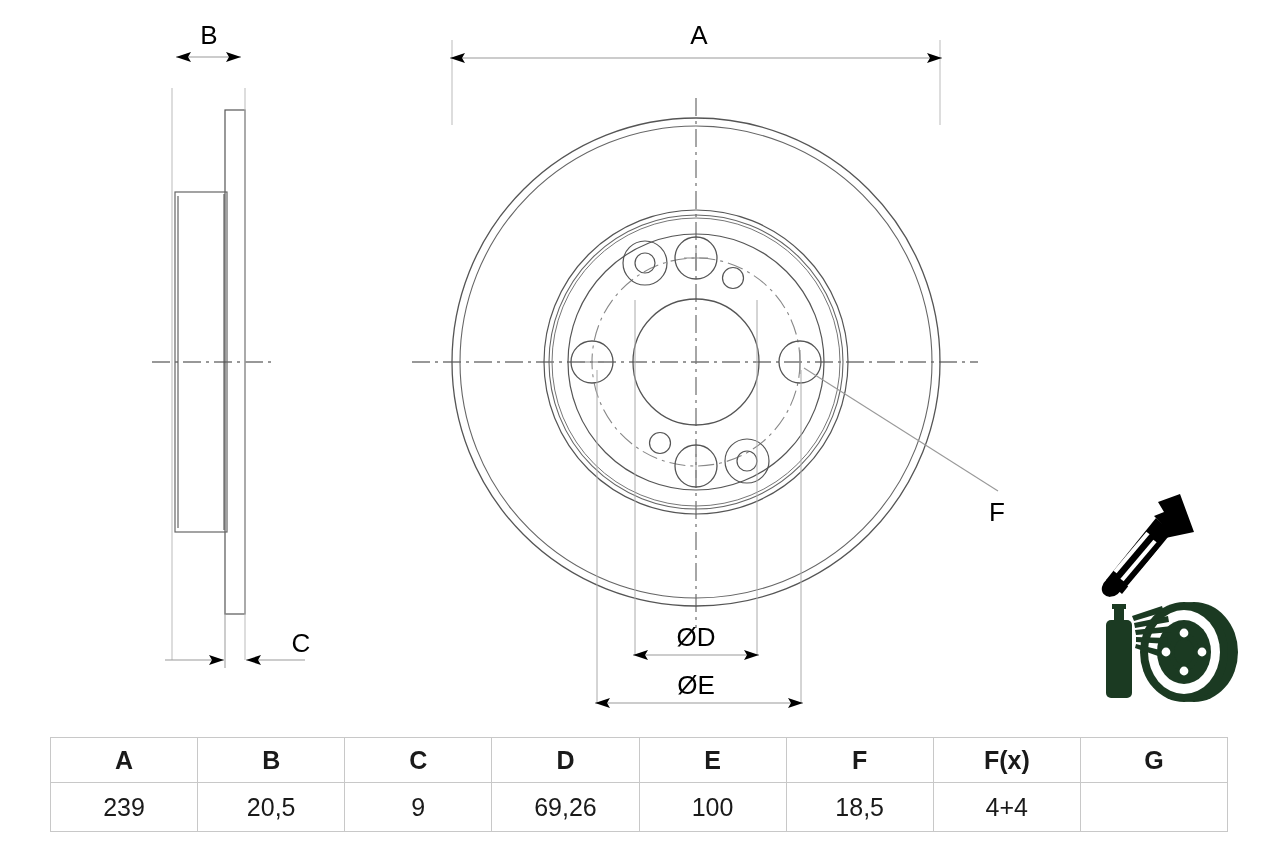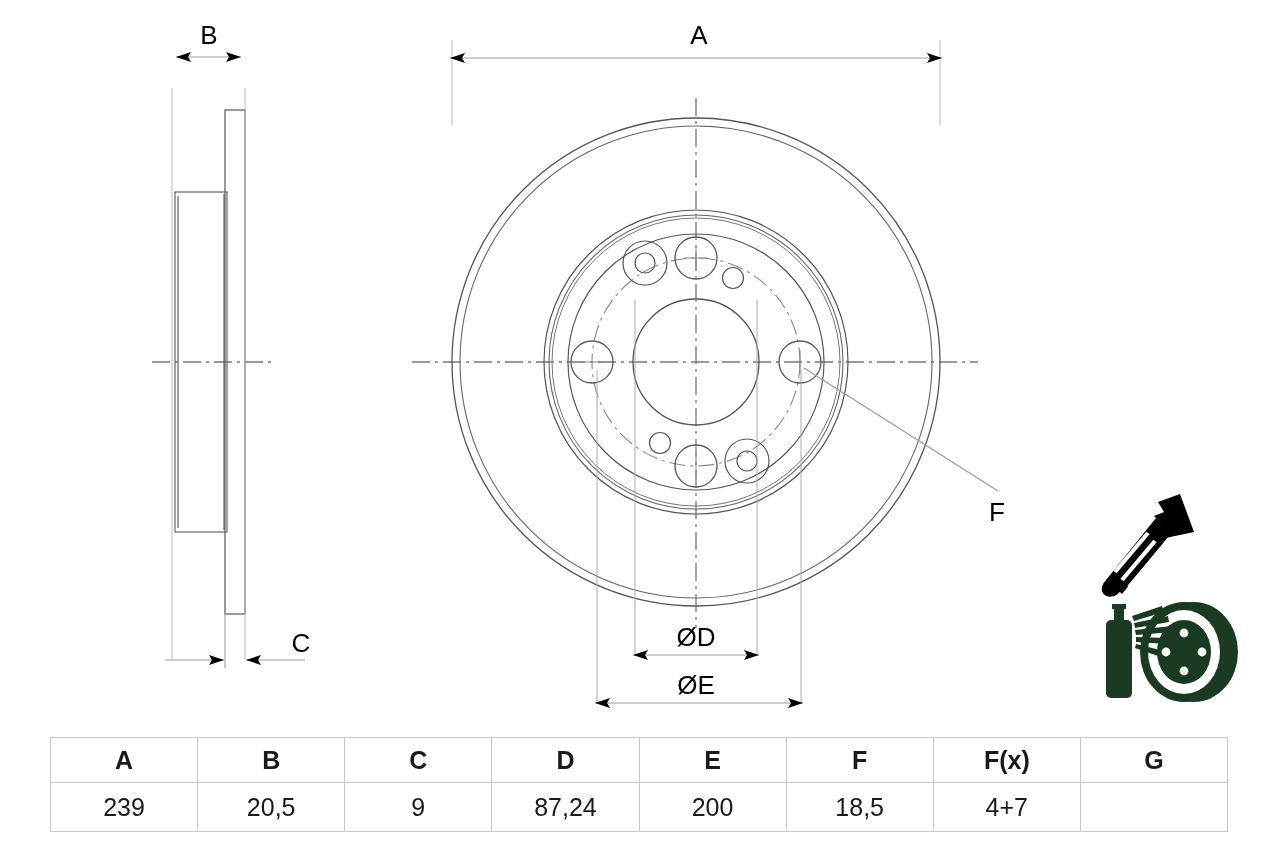--- a/index.html
+++ b/index.html
@@ -223,20 +223,20 @@
       <th>F</th>
       <th>F(x)</th>
       <th>G</th>
     </tr>
   </thead>
   <tbody>
     <tr>
       <td>239</td>
       <td>20,5</td>
       <td>9</td>
-      <td>87,24</td>
-      <td>200</td>
+      <td>69,26</td>
+      <td>100</td>
       <td>18,5</td>
-      <td>4+7</td>
+      <td>4+4</td>
       <td></td>
     </tr>
   </tbody>
 </table>
 
 </body></html>

